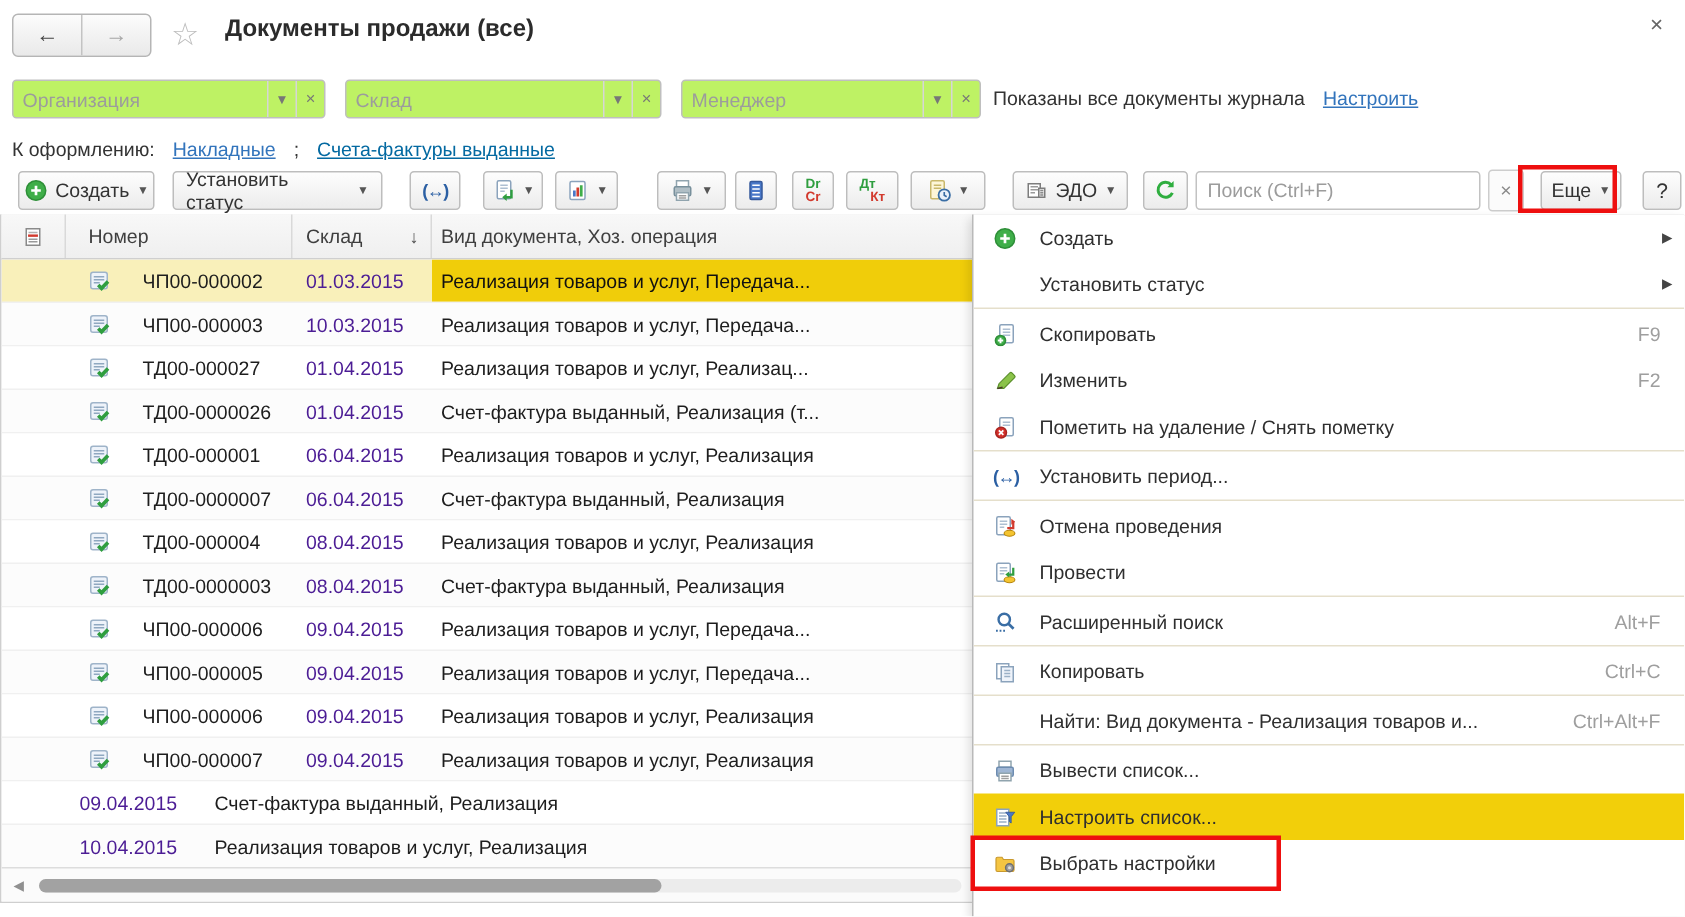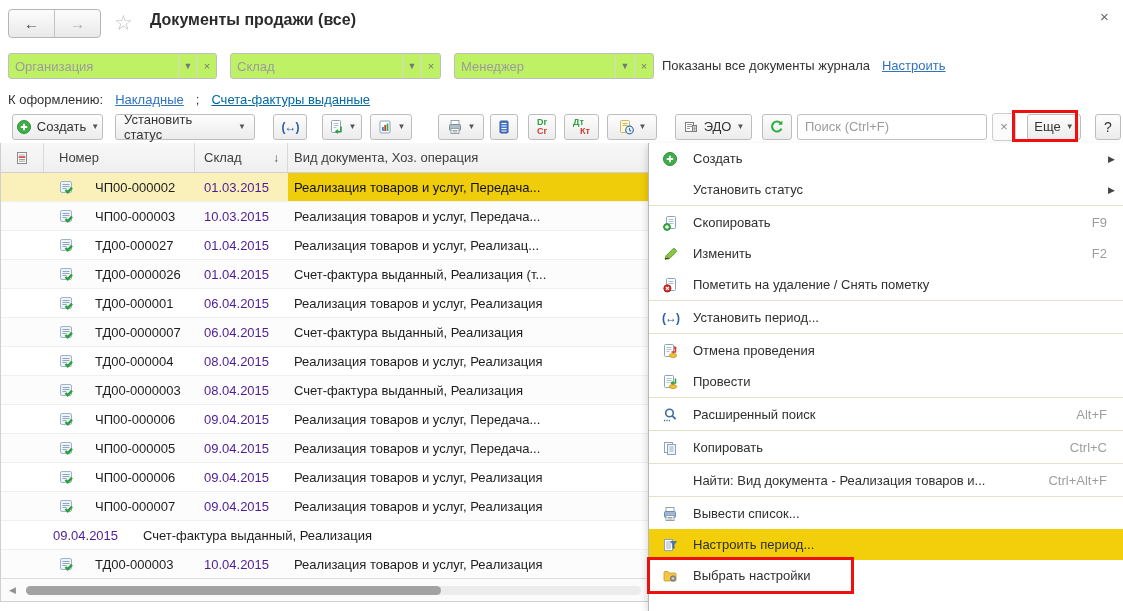--- a/index.html
+++ b/index.html
@@ -452,30 +452,20 @@
           <div class="c2">09.04.2015</div>
           <div class="c3">Реализация товаров и услуг, Реализация</div>
         </div>
         <div class="trow">
           <div class="c0"></div>
           <div class="c2">09.04.2015</div>
           <div class="c3">Счет-фактура выданный, Реализация</div>
         </div>
         <div class="trow">
           <div class="c0"></div>
-          <div class="c1">
-            <span class="rowico">
-              <svg viewBox="0 0 16 16">
-                <rect x="2.5" y="2.5" width="11" height="11" rx="1.5" fill="#eef3fa" stroke="#9fb4c9"></rect>
-                <path d="M4.5 5.5h7M4.5 7.5h7M4.5 9.5h4" stroke="#8fa8c0"></path>
-                <path d="M7.5 11l2.2 2.2L14 8.6" stroke="#2f9e3f" stroke-width="2.4" fill="none"></path>
-              </svg>
-            </span>
-            <span class="numtxt">ТД00-000003</span>
-          </div>
           <div class="c2">10.04.2015</div>
           <div class="c3">Реализация товаров и услуг, Реализация</div>
         </div>
       </div>
     <div class="hscroll">
       <span class="harrow">◀</span>
       <div class="htrack"></div>
       <div class="hthumb"></div>
     </div>
   </div>
@@ -605,21 +595,21 @@
         <span class="mlabel">Вывести список...</span>
       </div>
       <div class="menu-item highlighted">
         <span class="mico">
           <svg viewBox="0 0 16 16">
             <rect x="2.5" y="2.5" width="8" height="11" fill="#fff" stroke="#8ba3bc"></rect>
             <path d="M4 5h5M4 7h5M4 9h5M4 11h5" stroke="#9ab0c6"></path>
             <path d="M8.5 4.5h6l-2.4 3v4.2l-1.2-1V7.5z" fill="#4a78c8" stroke="#35599b" stroke-width=".6"></path>
           </svg>
         </span>
-        <span class="mlabel">Настроить период...</span>
+        <span class="mlabel">Настроить список...</span>
       </div>
       <div class="menu-item">
         <span class="mico">
           <svg viewBox="0 0 16 16">
             <path d="M2 4.5c0-.6.4-1 1-1h3l1 1.5h6c.6 0 1 .4 1 1v6c0 .6-.4 1-1 1H3c-.6 0-1-.4-1-1z" fill="#f5c542" stroke="#c9992e" stroke-width=".8"></path>
             <circle cx="11" cy="10.5" r="2.6" fill="#9e9e9e" stroke="#6f6f6f"></circle>
             <circle cx="11" cy="10.5" r="1" fill="#e0e0e0"></circle>
           </svg>
         </span>
         <span class="mlabel">Выбрать настройки</span>

